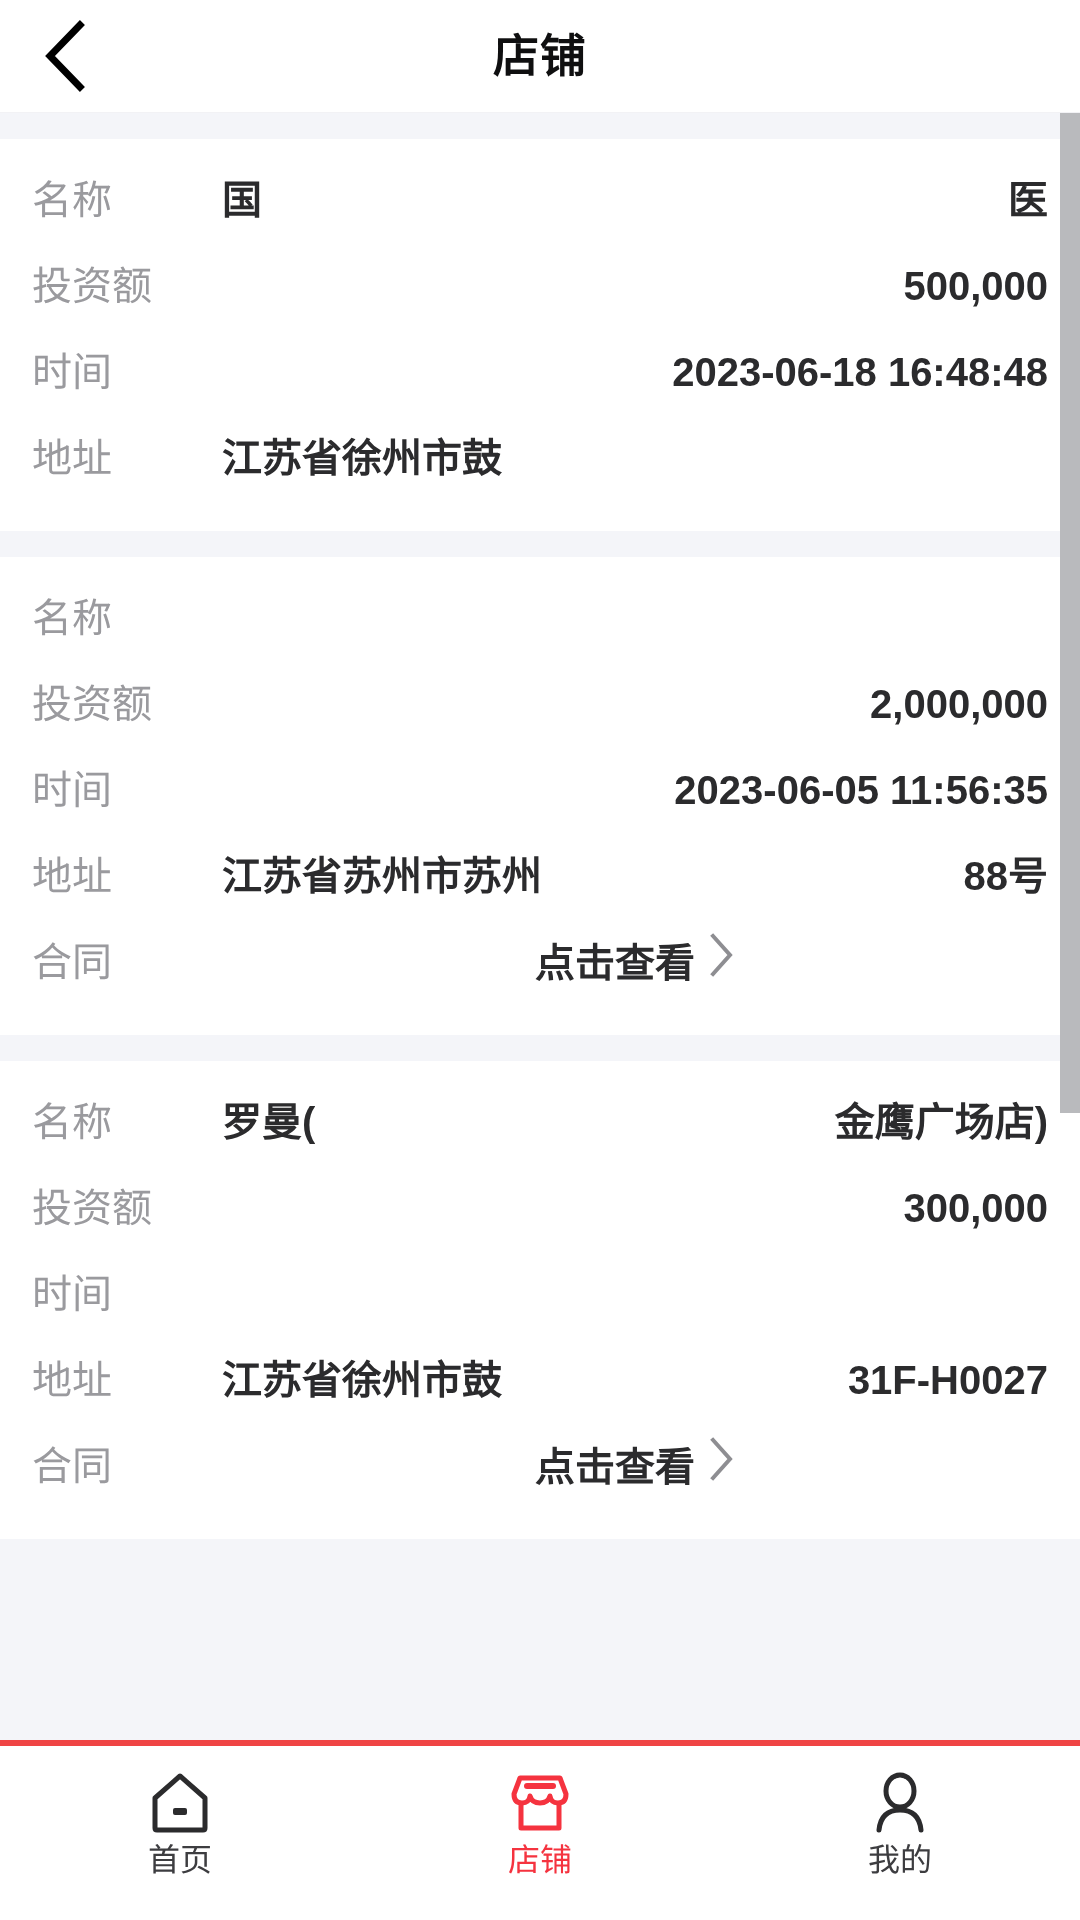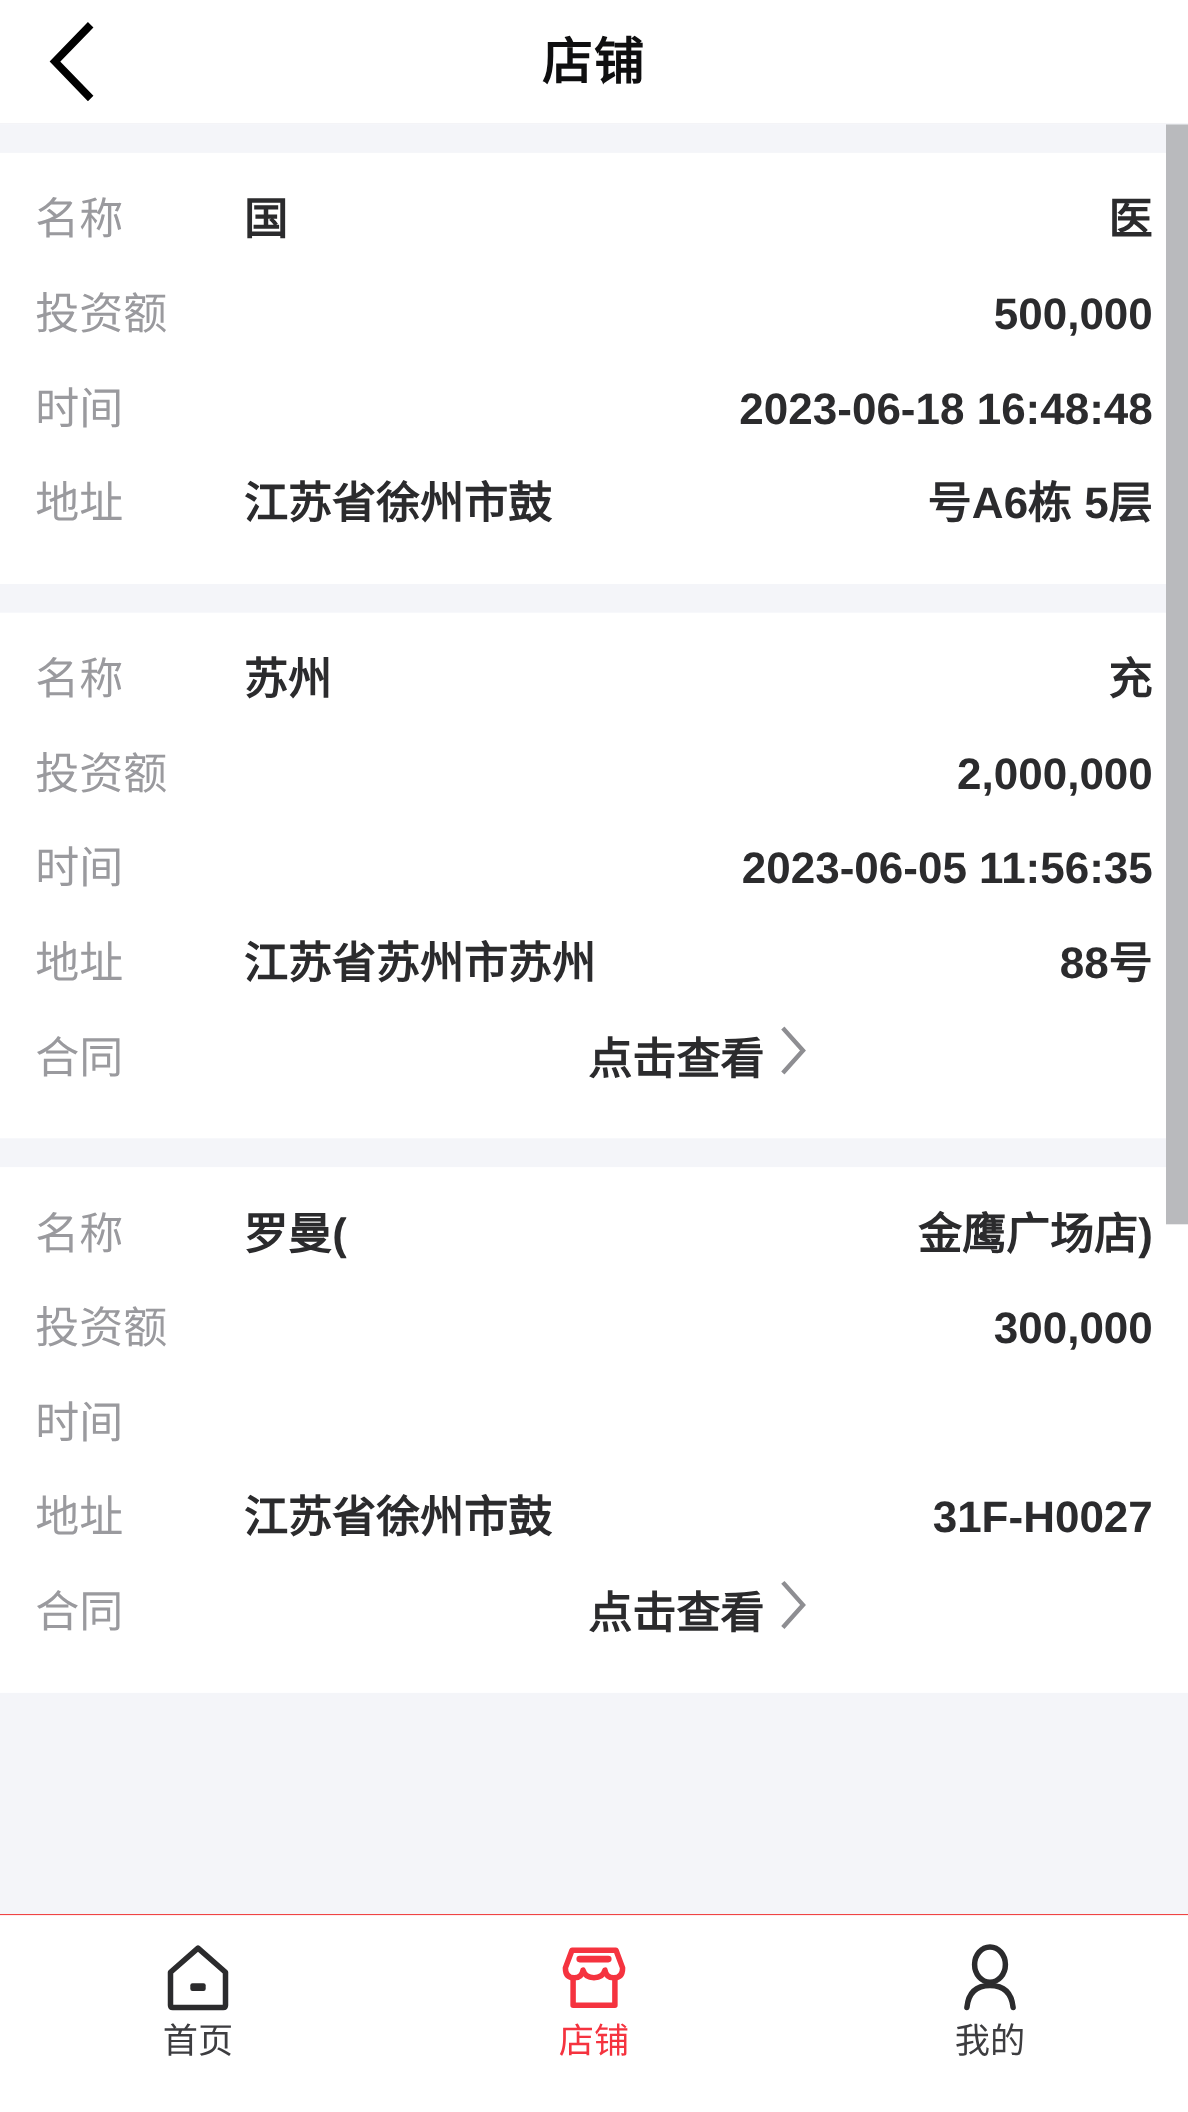--- a/index.html
+++ b/index.html
@@ -133,21 +133,21 @@
     height:1000px;
     background:#b9babd;
     cursor:pointer;
   }
 
   
   .tabbar {
     flex:0 0 180px;
     height:180px;
     background:#ffffff;
-    border-top:1px solid #ef4444;
+    border-top:6px solid #ef4444;
     display:flex;
     align-items:flex-start;
     padding-top:26px;
   }
   .tab {
     flex:1 1 0;
     display:flex;
     flex-direction:column;
     align-items:center;
     justify-content:flex-start;
@@ -204,37 +204,30 @@
       <div class="row">
         <div class="row-label">时间</div>
         <div class="row-value">2023-06-18 16:48:48</div>
       </div>
 
       <div class="row">
         <div class="row-label">地址</div>
         <div class="row-value">
           <div class="split">
             <span class="seg-left">江苏省徐州市鼓</span>
-            <span class="seg-right">号A6栋 5层</span>
           </div>
         </div>
       </div>
     </div>
 
     <div class="gap"></div>
 
     <div class="card">
       <div class="row">
         <div class="row-label">名称</div>
-        <div class="row-value">
-          <div class="split">
-            <span class="seg-left">苏州</span>
-            <span class="seg-right">充</span>
-          </div>
-        </div>
       </div>
 
       <div class="row">
         <div class="row-label">投资额</div>
         <div class="row-value">2,000,000</div>
       </div>
 
       <div class="row">
         <div class="row-label">时间</div>
         <div class="row-value">2023-06-05 11:56:35</div>

